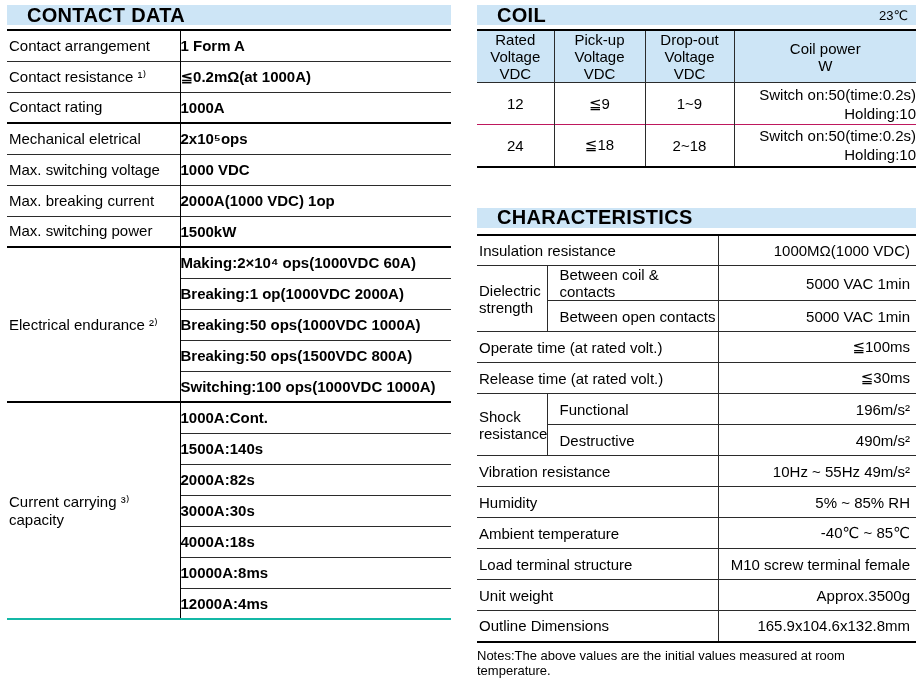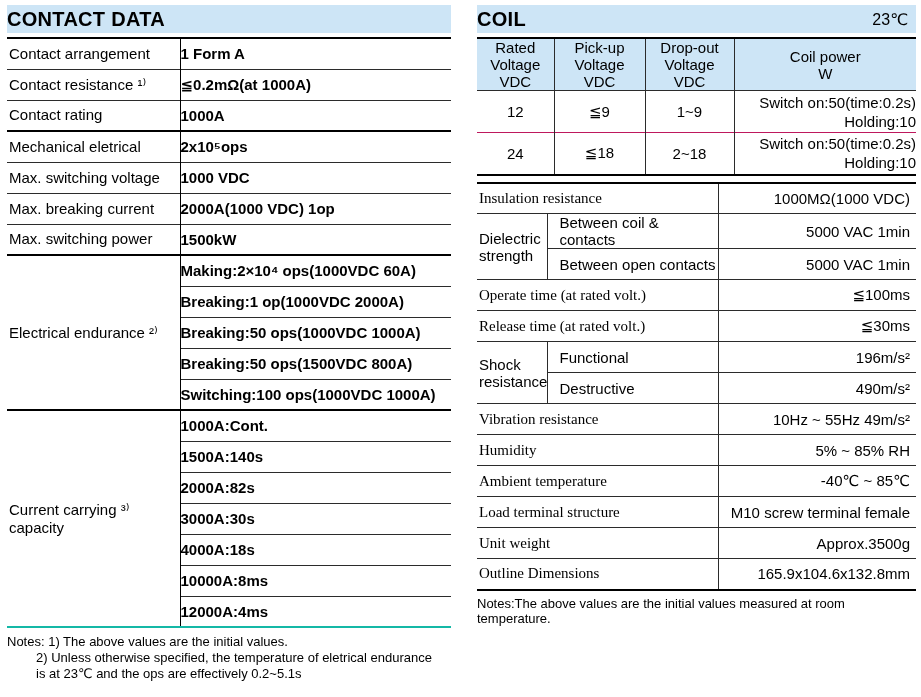--- a/index.html
+++ b/index.html
@@ -8,26 +8,26 @@
     width:921px; height:697px; overflow:hidden;
     font-family:"Liberation Sans","DejaVu Sans",sans-serif;
     color:#000;
   }
   .page { position:relative; width:921px; height:697px; overflow:hidden; background:#fff; }
 
   .col-left  { position:absolute; left:7px;   top:5px; width:444px; }
   .col-right { position:absolute; left:477px; top:5px; width:439px; }
 
   .sec-bar {
-    height:28px; background:var(--header-bg,#cde5f6);
+    height:20px; background:var(--header-bg,#cde5f6);
     display:flex; align-items:center; justify-content:space-between;
-    padding:0 8px 0 0;
+    padding:0 8px 0 20px;
   }
   .sec-title { font-size:20px; font-weight:bold; letter-spacing:.3px; }
-  .sec-temp  { font-size:16px; }
+  .sec-temp  { font-size:13px; }
 
   table { border-collapse:collapse; width:100%; table-layout:fixed; }
 
   
   .contact-table { margin-top:4px; border-top:2px solid #000; border-bottom:2px solid #14b8a6; }
   .contact-table tr { border-top:1px solid #2b2b2b; }
   .contact-table tr.first { border-top:none; }
   .contact-table tr.thick { border-top:2px solid #000; }
   .contact-table td { height:31px; font-size:15px; vertical-align:middle; }
   .contact-table td.lbl { padding-left:2px; border-right:1.5px solid #000; line-height:18px; }
@@ -45,21 +45,21 @@
   .coil-table tbody tr { height:42px; }
   .coil-table tbody tr.rsep { border-top:1px solid #be185d; }
   .coil-table td.power { text-align:right; padding-left:6px; line-height:19px; }
 
   
   .char-gap { margin-top:40px; }
   .char-table { margin-top:6px; border-top:2px solid #000; border-bottom:2px solid #000; }
   .char-table tr { border-top:1px solid #2b2b2b; }
   .char-table tr.first { border-top:none; }
   .char-table td { height:31px; font-size:15px; vertical-align:middle; }
-  .char-table td.clbl { padding-left:2px;font-family:Liberation Serif, serif; }
+  .char-table td.clbl { padding-left:2px; }
   .char-table td.outer { padding-left:2px; line-height:17px; }
   .char-table td.sub  { padding-left:12px; border-left:1px solid #2b2b2b; }
   .char-table td.cval { text-align:right; padding-right:6px; border-left:1px solid #2b2b2b; }
 
   
   .notes-left { margin-top:6px; font-size:13px; line-height:16px; }
   .notes-left .indent { padding-left:29px; }
   .notes-right { margin-top:5px; font-size:13px; }
 </style>
 </head>
@@ -145,25 +145,20 @@
         </tr>
         <tr>
           <td class="val">10000A:8ms</td>
         </tr>
         <tr>
           <td class="val">12000A:4ms</td>
         </tr>
       </tbody>
     </table>
 
-    <div class="notes-left">
-      <div>Notes: 1) The above values are the initial values.</div>
-      <div class="indent">2) Unless otherwise specified, the temperature of eletrical endurance</div>
-      <div class="indent">is at 23℃ and the ops are effectively 0.2~5.1s</div>
-    </div>
   </div>
 
   <div class="col-right">
 
     <div class="sec-bar">
       <span class="sec-title">COIL</span>
       <span class="sec-temp">23℃</span>
     </div>
 
     <table class="coil-table">
@@ -211,20 +206,23 @@
           <td>≦18</td>
           <td>2~18</td>
           <td class="power">
             <div>Switch on:50(time:0.2s)</div>
             <div>Holding:10</div>
           </td>
         </tr>
       </tbody>
     </table>
 
+    <div class="sec-bar char-gap">
+      <span class="sec-title">CHARACTERISTICS</span>
+    </div>
 
     <table class="char-table">
       <colgroup>
           <col style="width:70px">
           <col style="width:171px">
           <col style="width:198px">
         </colgroup>
       <tbody>
         <tr class="first">
           <td class="clbl" colspan="2">Insulation resistance</td>

